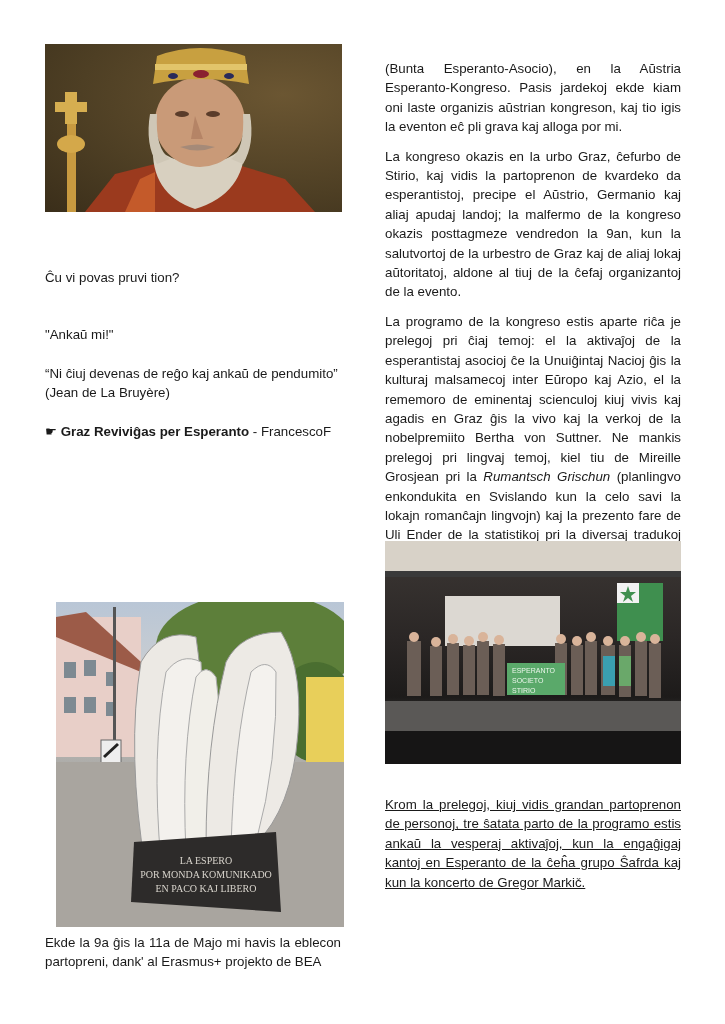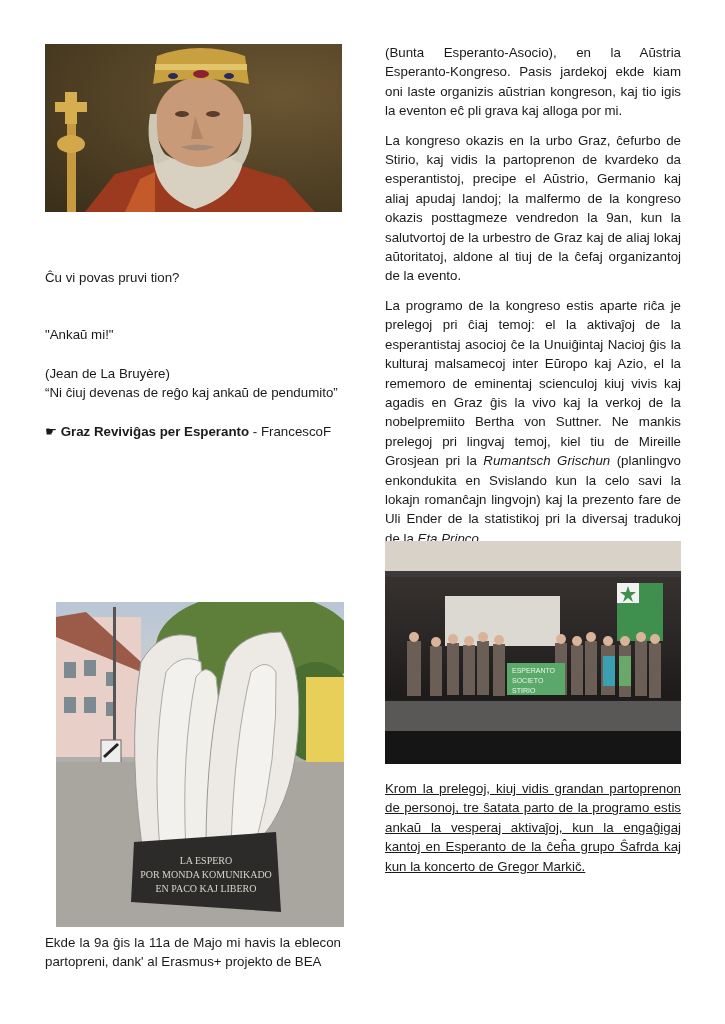--- a/index.html
+++ b/index.html
@@ -1,20 +1,20 @@
 <!DOCTYPE html>
 <html><head>
   <meta charset="utf-8">
   <style>
     html, body { margin: 0; padding: 0; background: #ffffff; }
     body { width: 725px; height: 1024px; position: relative; overflow: hidden;
       font-family: "Liberation Sans", sans-serif; color: #1a1a1a; }
     .col { position: absolute; width: 296px; font-size: 13.3px; line-height: 19.4px; }
     .col-left { left: 45px; }
-    .col-right { left: 385px; }
+    .col-right { left: 385px; margin-top: 16px; }
     p { margin: 0; text-align: justify; }
     .photo { position: absolute; overflow: hidden; }
     .gap { height: 19px; }
     .gap-s { height: 10px; }
     i { font-style: italic; }
     b { font-weight: bold; }
 
     
     #photo-king { left: 45px; top: 44px; width: 297px; height: 168px;
       background: radial-gradient(ellipse at 80% 30%, #6b5632 0%, #4e3f24 60%, #3a2e1a 100%); }
@@ -55,22 +55,22 @@
     <path d="M20 48 L32 48 L32 58 L42 58 L42 68 L32 68 L32 80 L20 80 L20 68 L10 68 L10 58 L20 58 Z" fill="#d6ae50"></path>
   </svg>
 </div>
 
 <div class="col col-left" style="top:232px;margin-top:36px;">
   <p style="text-align:left;">Ĉu vi povas pruvi tion?</p>
   <div class="gap"></div>
   <div class="gap"></div>
   <p style="text-align:left;">"Ankaŭ mi!"</p>
   <div class="gap"></div>
+  <p style="text-align:left;">“Ni ĉiuj devenas de reĝo kaj ankaŭ de pendumito”</p>
   <p style="text-align:left;">(Jean de La Bruyère)</p>
-  <p style="text-align:left;">“Ni ĉiuj devenas de reĝo kaj ankaŭ de pendumito”</p>
   <div class="gap"></div>
   <p style="text-align:left;">
     <span>☛</span>
     <b>Graz Reviviĝas per Esperanto</b><span> - FrancescoF</span>
   </p>
 </div>
 
 <div class="photo" id="photo-sculpture">
   <svg width="288" height="325" viewBox="0 0 288 325">
 

